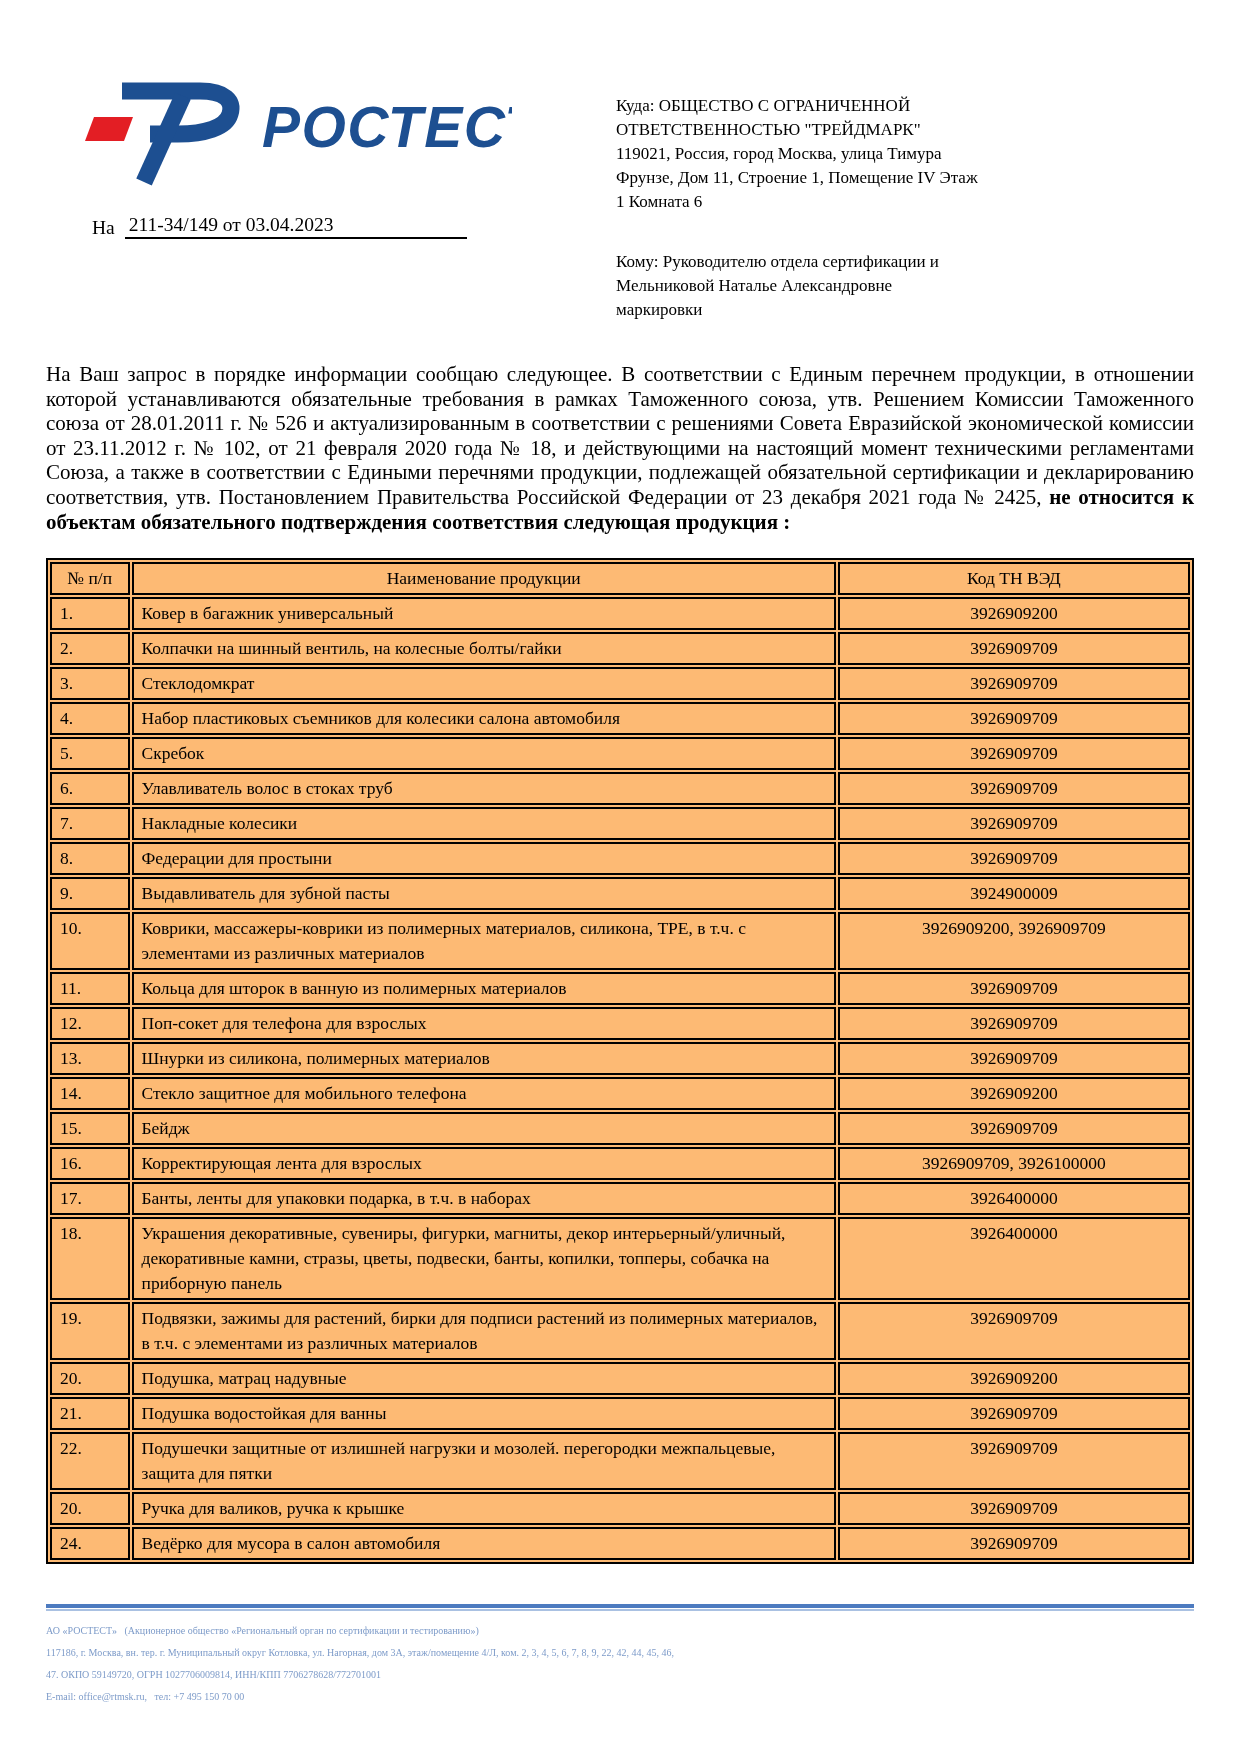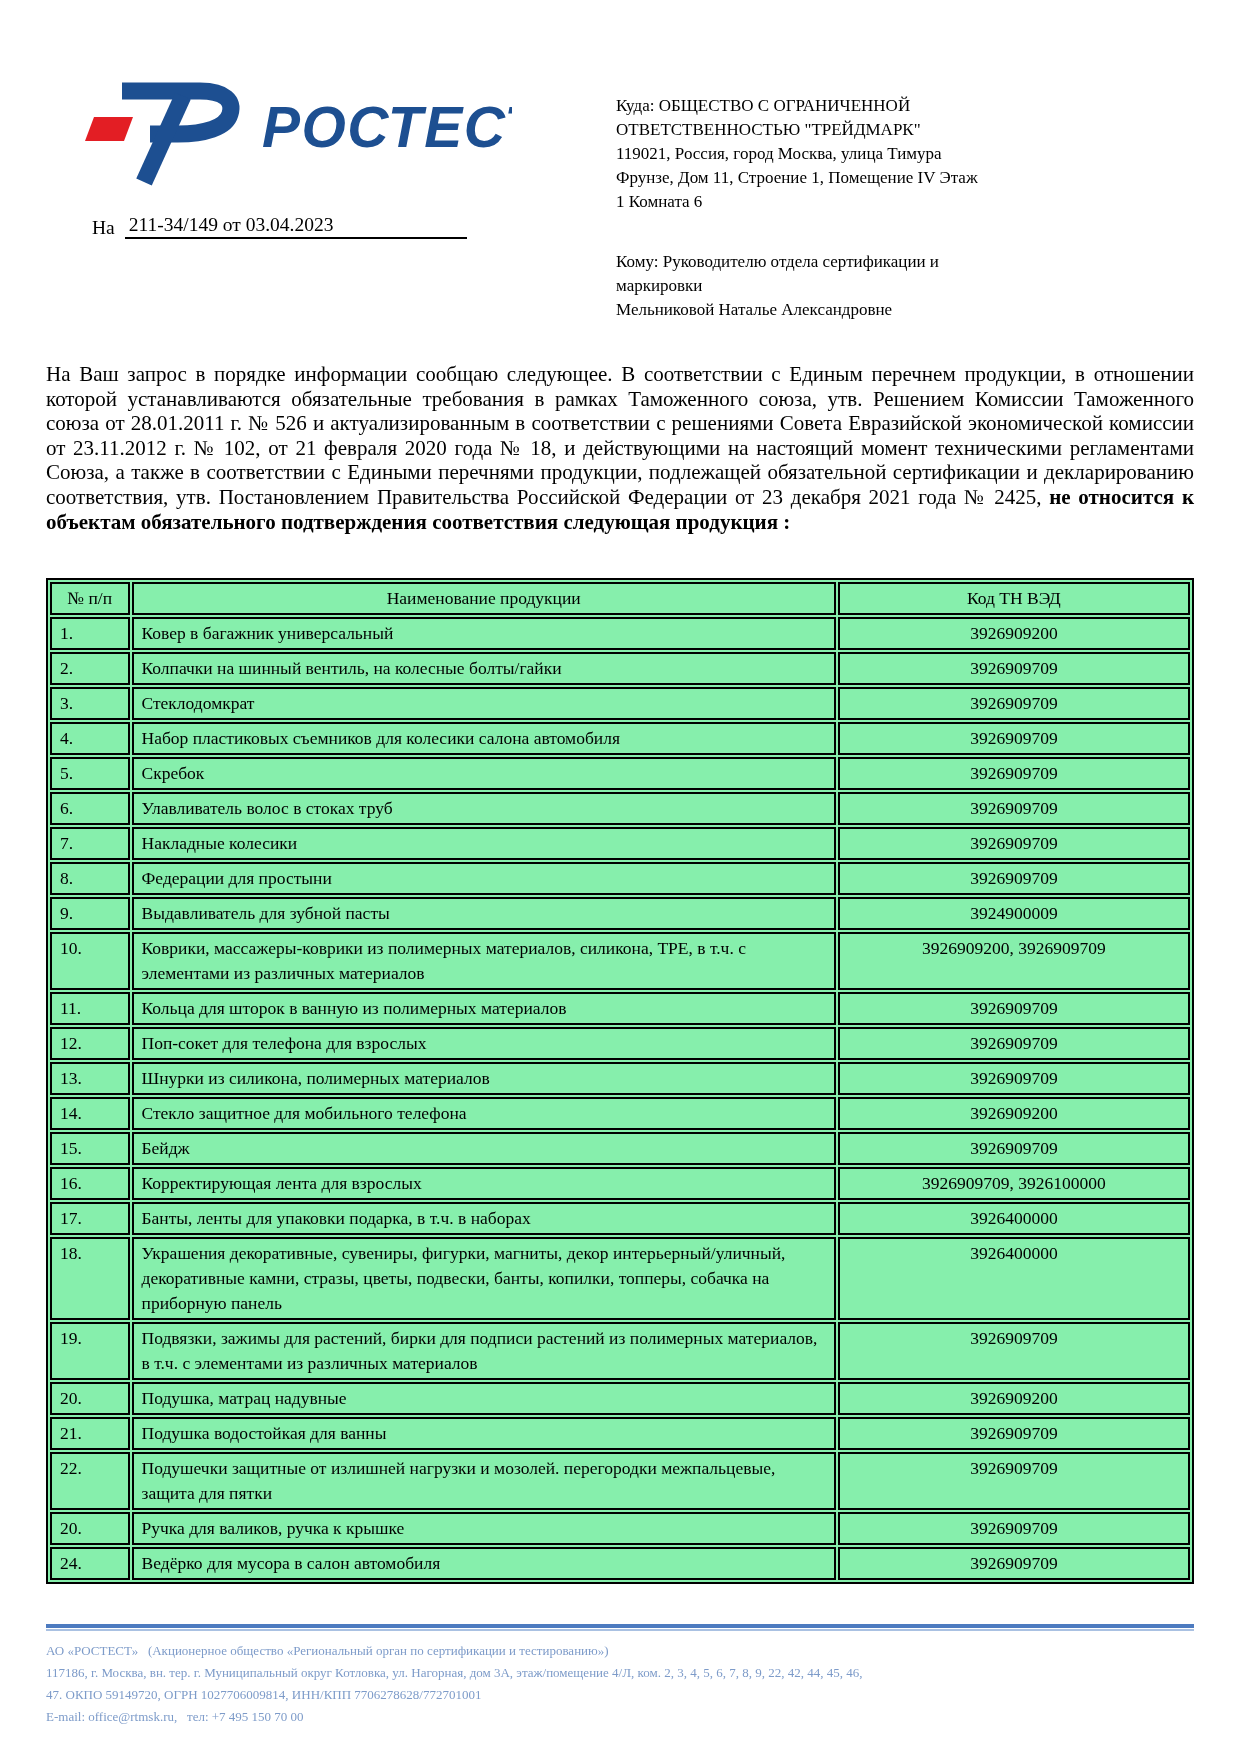--- a/index.html
+++ b/index.html
@@ -27,39 +27,39 @@
   .addr-to div,.addr-attn div{white-space:pre-wrap;}
 
   
   .body-par{
     margin-top:40px;font-size:21px;line-height:24.6px;text-align:justify;
   }
   .body-par strong{font-weight:bold;}
 
   
   table.products{
-    width:100%;margin-top:44px;
+    width:100%;margin-top:24px;
     border-collapse:separate;border-spacing:2px;
-    border:2px solid #000;background:#86efac;
+    border:2px solid #000;background:#fdba74;
     font-size:17.5px;
   }
   table.products th, table.products td{
     border:2px solid #000;font-weight:normal;
     padding:2px 8px;line-height:25px;vertical-align:top;
   }
   table.products th{text-align:center;}
   td.c-num{text-align:left;padding-left:10px;}
   td.c-name{text-align:left;}
   td.c-code{text-align:center;}
 
   
   .footer{margin-top:40px;}
   .rule-a{height:4px;background:#4d7bc0;}
   .rule-b{height:2px;background:#aac1e2;margin-top:1px;}
-  .footer-lines{margin-top:9px;font-size:13px;line-height:22px;color:#7d9bc9;}
+  .footer-lines{margin-top:9px;font-size:10px;line-height:22px;color:#7d9bc9;}
   .footer-lines div{white-space:pre-wrap;}
 </style>
 </head>
 <body>
 
 <div class="page">
 
   <div class="header">
     <div class="header-left">
 
@@ -86,22 +86,22 @@
     <div class="header-right">
       <div class="addr-to">
           <div>Куда: ОБЩЕСТВО С ОГРАНИЧЕННОЙ</div>
           <div>ОТВЕТСТВЕННОСТЬЮ "ТРЕЙДМАРК"</div>
           <div>119021, Россия, город Москва, улица Тимура</div>
           <div>Фрунзе, Дом 11, Строение 1, Помещение IV Этаж</div>
           <div>1 Комната 6</div>
         </div>
       <div class="addr-attn">
           <div>Кому: Руководителю отдела сертификации и</div>
+          <div>Мельниковой Наталье Александровне</div>
           <div>маркировки</div>
-          <div>Мельниковой Наталье Александровне</div>
         </div>
     </div>
   </div>
 
   <div class="body-par">
     <span>На Ваш запрос в порядке информации сообщаю следующее. В соответствии с Единым перечнем продукции, в отношении которой устанавливаются обязательные требования в рамках Таможенного союза, утв. Решением Комиссии Таможенного союза от 28.01.2011 г. № 526 и актуализированным в соответствии с решениями Совета Евразийской экономической комиссии от 23.11.2012 г. № 102, от 21 февраля 2020 года № 18, и действующими на настоящий момент техническими регламентами Союза, а также в соответствии с Едиными перечнями продукции, подлежащей обязательной сертификации и декларированию соответствия, утв. Постановлением Правительства Российской Федерации от 23 декабря 2021 года № 2425, </span><strong>не относится к объектам обязательного подтверждения соответствия следующая продукция :</strong>
   </div>
 
   <table class="products">
     <colgroup>

